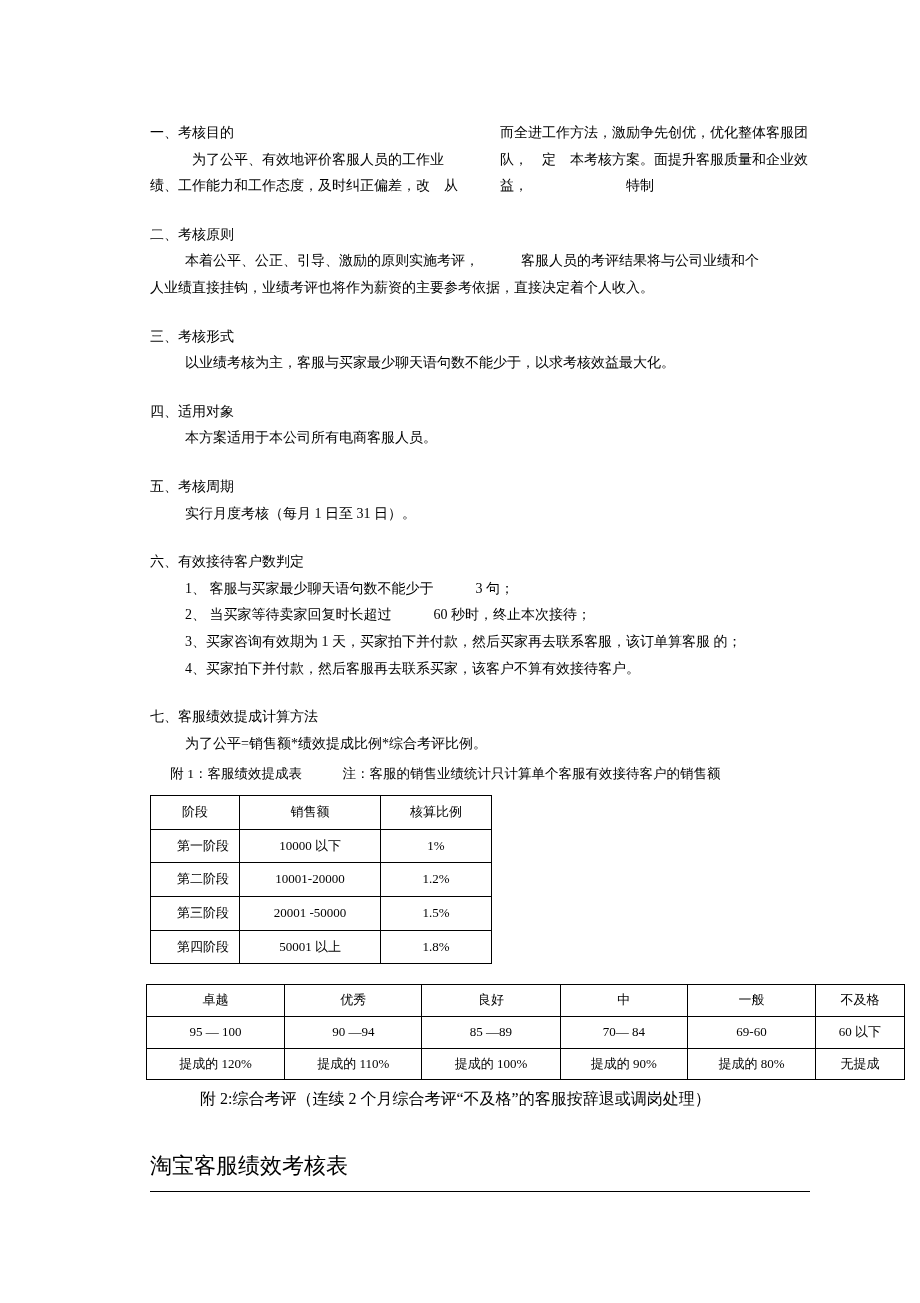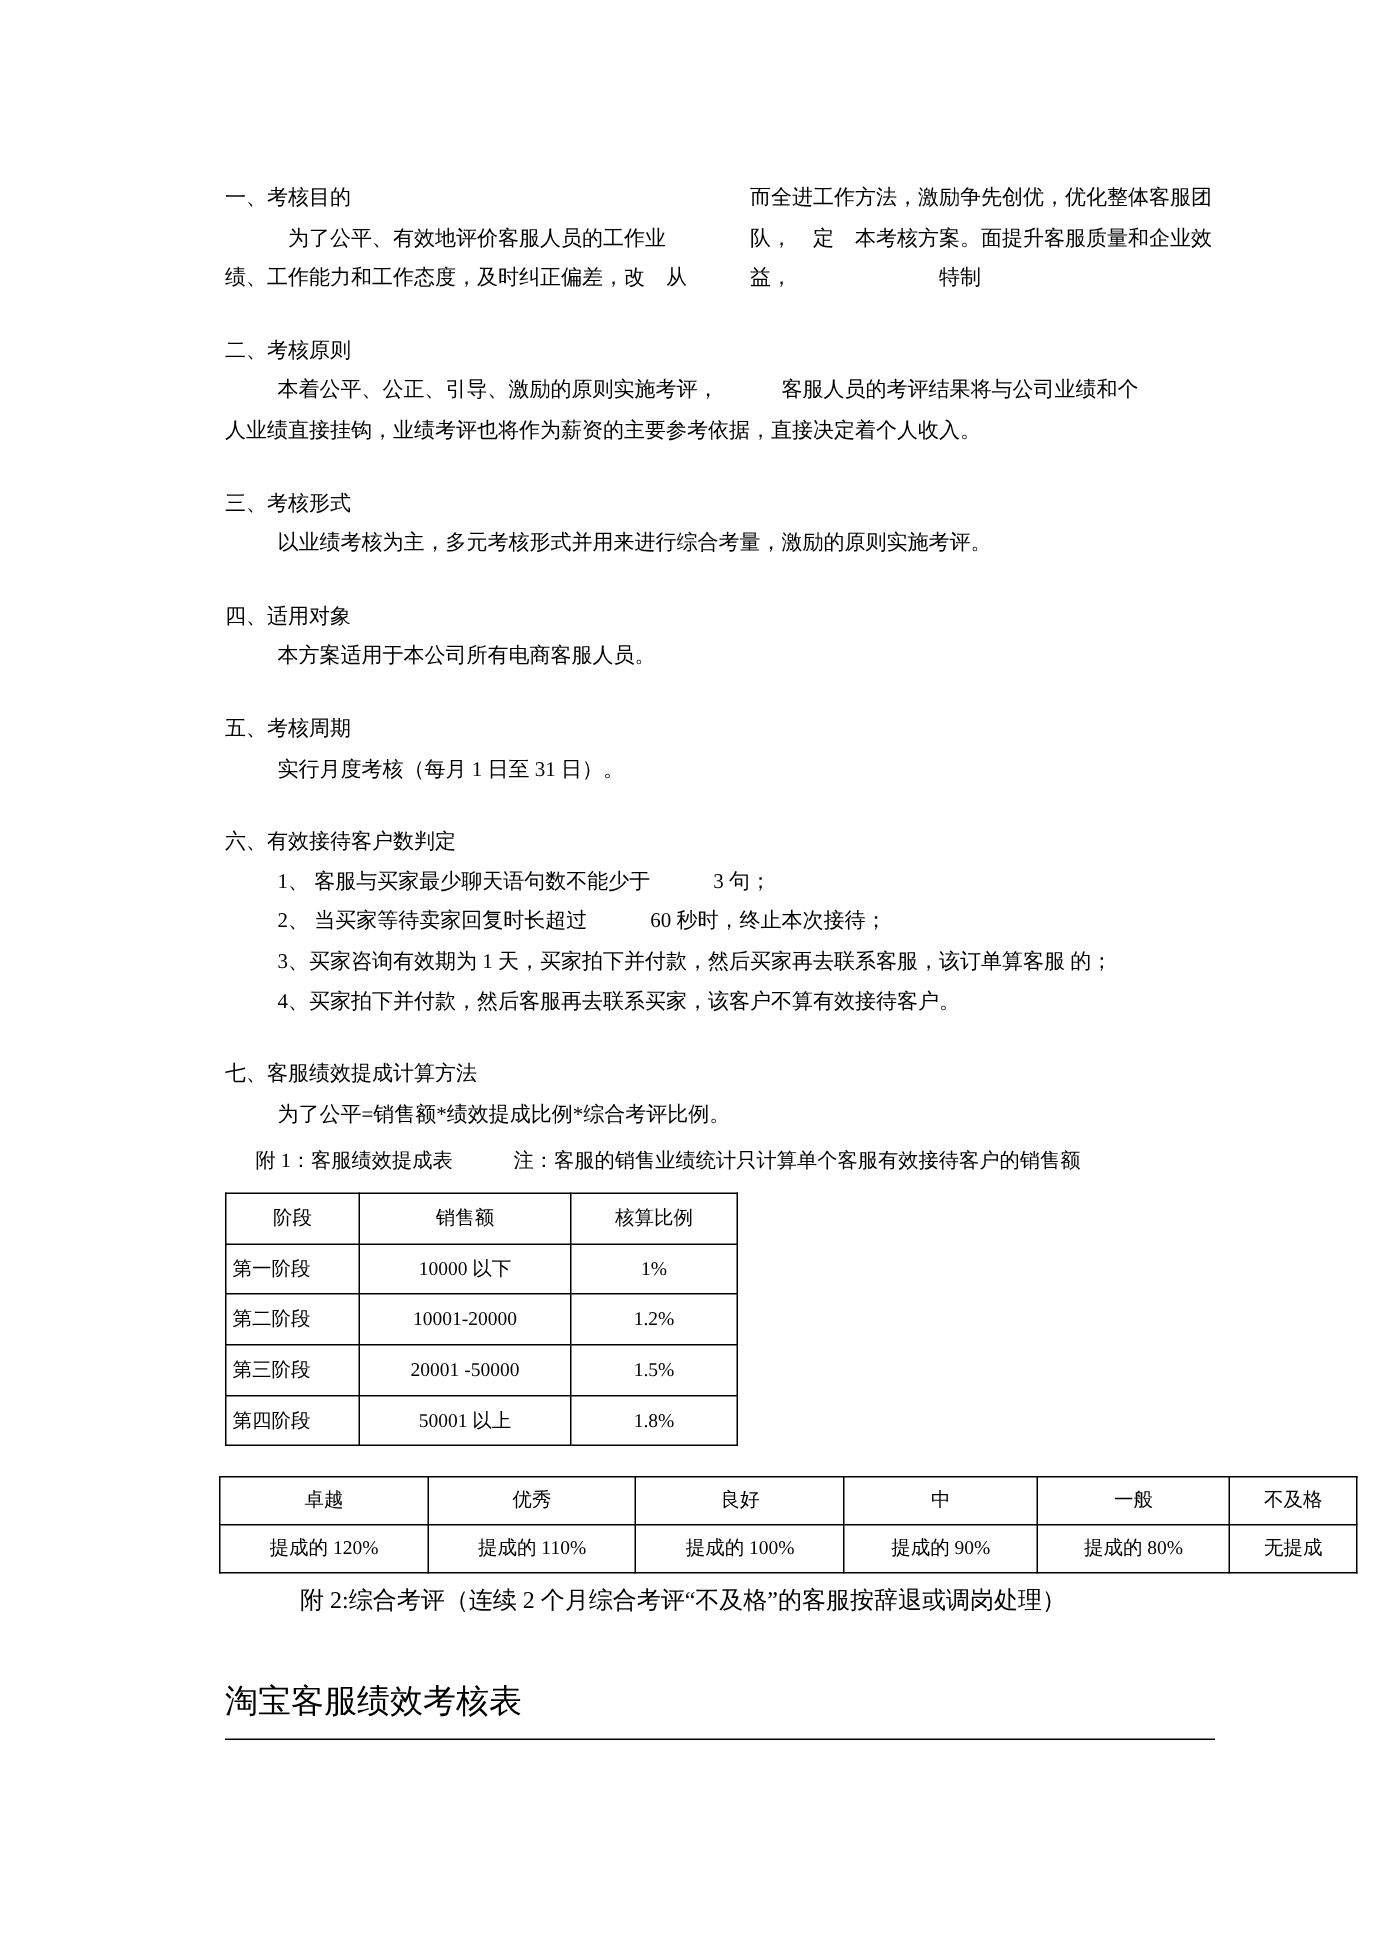--- a/index.html
+++ b/index.html
@@ -41,21 +41,21 @@
     margin-top: 8px;
     margin-bottom: 20px;
     font-size: 13px;
   }
   table.tbl1 th, table.tbl1 td {
     border: 1px solid #000;
     padding: 4px 10px;
     text-align: center;
     font-weight: normal;
   }
-  table.tbl1 td.left { text-align: left; padding-left: 4px; margin-left: 32px; }
+  table.tbl1 td.left { text-align: right; padding-left: 4px; margin-left: 32px; }
   
   table.tbl2 {
     border-collapse: collapse;
     width: 100%;
     margin: 0 auto 4px auto;
     font-size: 13px;
   }
   table.tbl2 td {
     border: 1px solid #000;
     padding: 3px 6px;
@@ -92,21 +92,21 @@
 
   <div class="spacer"></div>
 
   <p class="section-heading">二、考核原则</p>
   <p class="body-para">本着公平、公正、引导、激励的原则实施考评，　　　客服人员的考评结果将与公司业绩和个</p>
   <p style="margin:0;">人业绩直接挂钩，业绩考评也将作为薪资的主要参考依据，直接决定着个人收入。</p>
 
   <div class="spacer"></div>
 
   <p class="section-heading">三、考核形式</p>
-  <p class="body-para">以业绩考核为主，多元考核形式并用来进行综合考量，激励的原则实施考评。</p>
+  <p class="body-para">以业绩考核为主，客服与买家最少聊天语句数不能少于，以求考核效益最大化。</p>
 
   <div class="spacer"></div>
 
   <p class="section-heading">四、适用对象</p>
   <p class="body-para">本方案适用于本公司所有电商客服人员。</p>
 
   <div class="spacer"></div>
 
   <p class="section-heading">五、考核周期</p>
   <p class="body-para">实行月度考核（每月 1 日至 31 日）。</p>
@@ -160,20 +160,28 @@
       <tbody>
           <tr>
         <td>卓越</td>
         <td>优秀</td>
         <td>良好</td>
         <td>中</td>
         <td>一般</td>
         <td>不及格</td>
       </tr>
       <tr>
+        <td>95 — 100</td>
+        <td>90 —94</td>
+        <td>85 —89</td>
+        <td>70— 84</td>
+        <td>69-60</td>
+        <td>60 以下</td>
+      </tr>
+      <tr>
         <td>提成的 120%</td>
         <td>提成的 110%</td>
         <td>提成的 100%</td>
         <td>提成的 90%</td>
         <td>提成的 80%</td>
         <td>无提成</td>
       </tr>
     </tbody>
       </table>
   </div>

